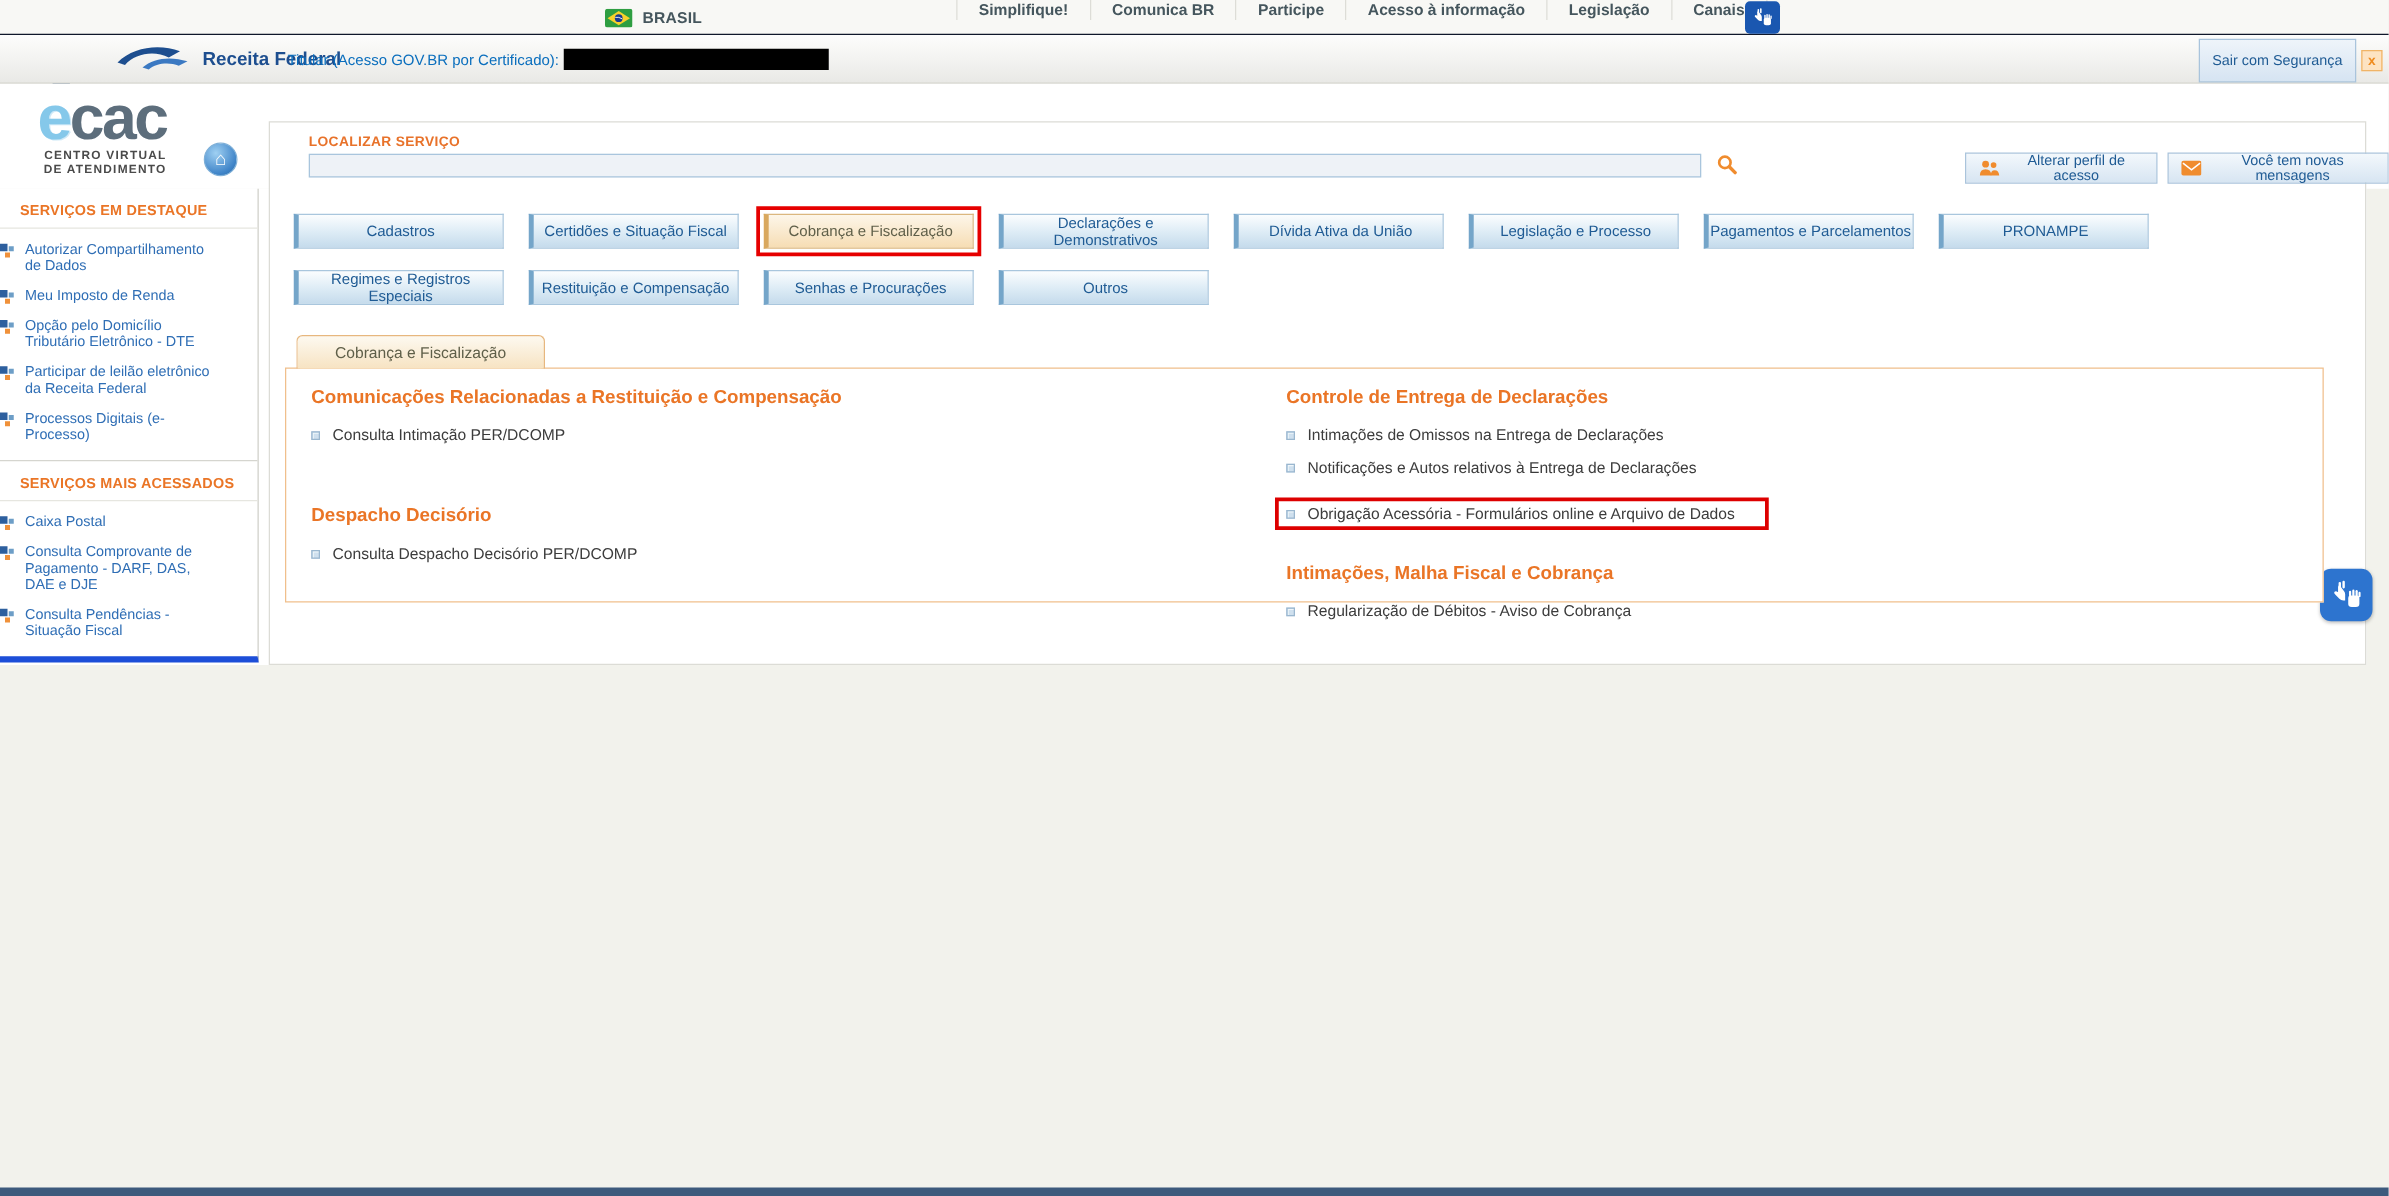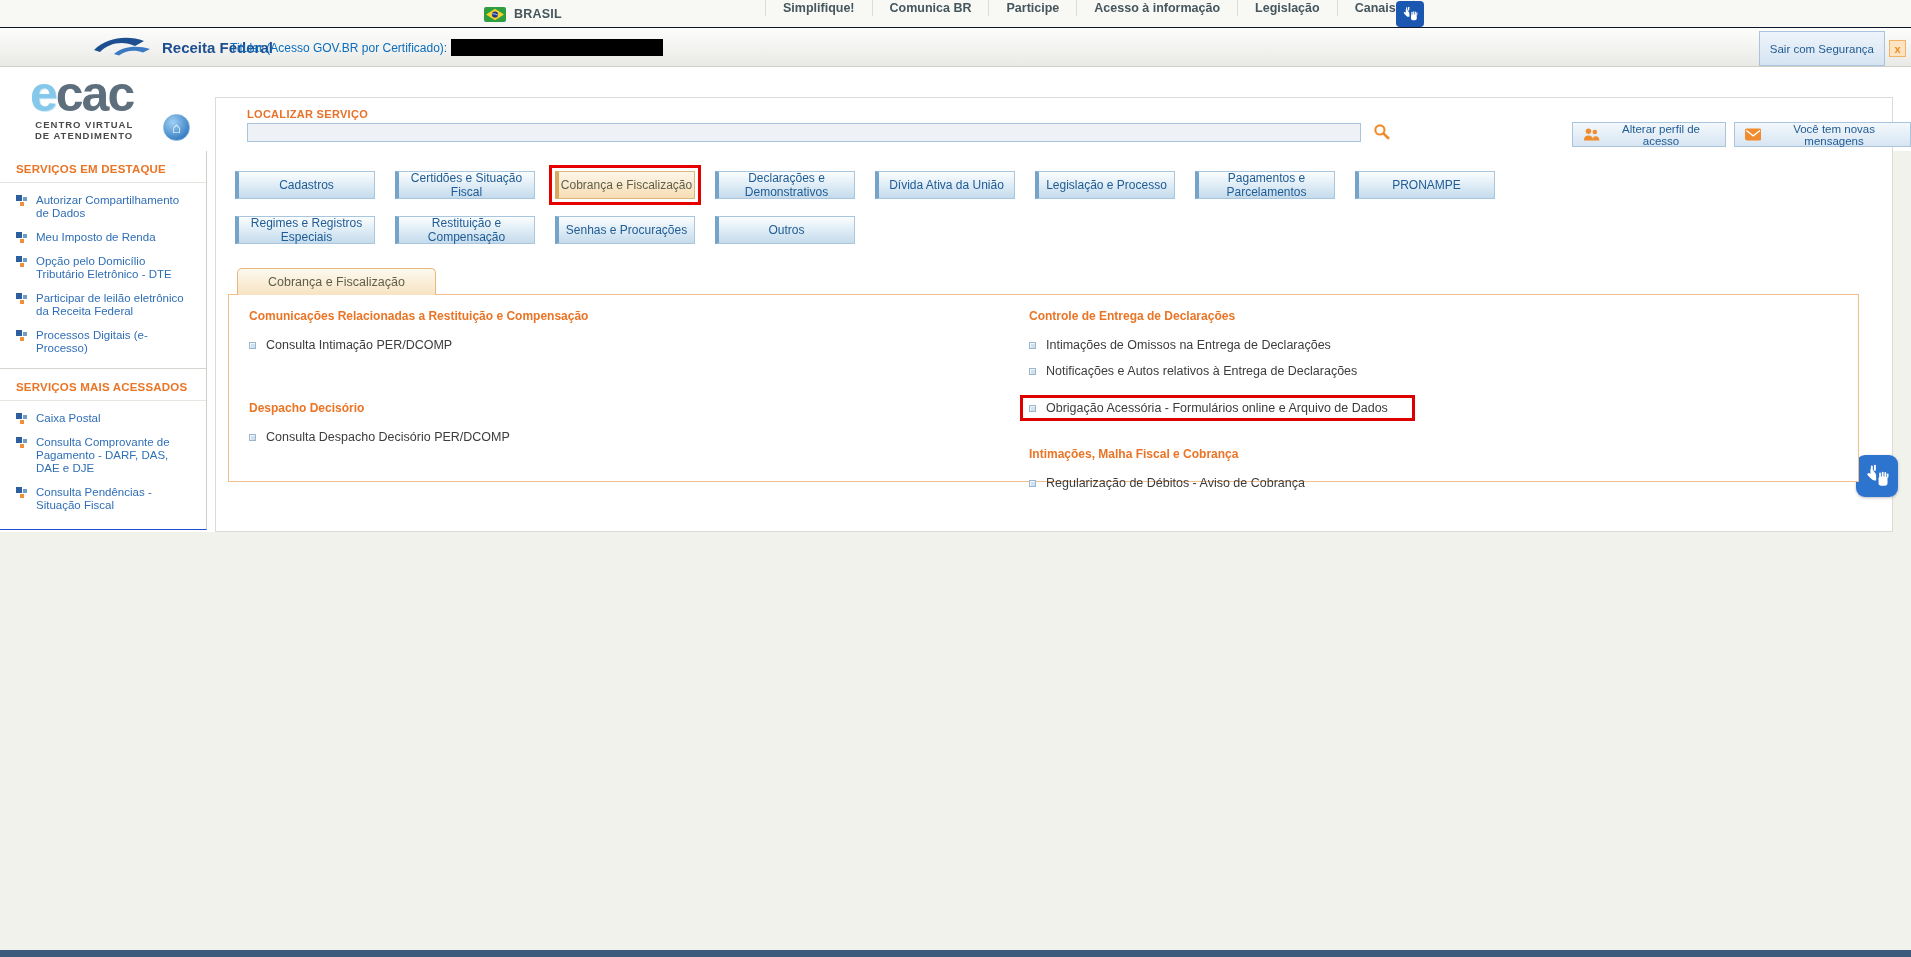--- a/index.html
+++ b/index.html
@@ -86,21 +86,21 @@
     height:25px; padding:0 10px; display:flex; align-items:center; gap:7px;
     background:linear-gradient(#f3f8fc,#d7e5f2); border:1px solid #aac4dc; cursor:pointer;
     font-size:11.5px; color:#1f5b94;
   }
 
   
   .cat-row { position:absolute; display:flex; gap:20px; }
   .cat-row.r1 { left:235px; top:171px; }
   .cat-row.r2 { left:235px; top:216px; }
   .cat-btn {
-    width:140px; height:28px; font-size:12px; color:#1f5b94; cursor:pointer;
+    width:168px; height:28px; font-size:12px; color:#1f5b94; cursor:pointer;
     background:linear-gradient(#fbfdfe,#dcebf5 55%,#c5dbec);
     border:1px solid #a9c6dd; border-left:4px solid #74a5c9;
     display:flex; align-items:center; justify-content:center;
     font-family:"Liberation Sans", sans-serif;
   }
   .cat-btn.active {
     background:linear-gradient(#fdf6e9,#f6ddb4);
     border-color:#dbb77f; border-left-color:#d9a85e; color:#5f5f49;
     outline:3px solid #e60000; outline-offset:3px;
   }
@@ -112,35 +112,35 @@
     border-radius:5px 5px 0 0; font-size:12.5px; color:#5f5f49;
     display:flex; align-items:center; cursor:pointer;
   }
   .svc-panel {
     position:absolute; left:228px; top:294px; width:1631px; height:188px;
     background:#fff; border:1px solid #f0bf8c; z-index:1;
   }
   .col { position:absolute; top:10px; }
   .col.left { left:20px; width:640px; }
   .col.right { left:800px; width:720px; }
-  .section-header { font-size:12px; font-weight:bold; color:#ea7526; margin:4px 0 14px; }
+  .section-header { font-size:15px; font-weight:bold; color:#ea7526; margin:4px 0 14px; }
   .section-header.second { margin-top:48px; }
   .col.right .section-header.second { margin-top:16px; }
   .svc-item { display:flex; align-items:center; gap:10px; margin:6px 0 10px; font-size:12.5px; color:#3c3c3c; cursor:pointer; line-height:16px; }
   .bullet { width:7px; height:7px; background:#cfe0ee; border:1px solid #9ab7cf; box-shadow:inset 1px 1px 0 #f0f6fa; flex:0 0 auto; }
   .svc-item.highlighted { display:inline-flex; border:3px solid #dd0000; padding:2px 24px 2px 6px; margin-left:-9px; }
 
   
   .sidebar {
     position:absolute; left:0; top:151px; width:207px; height:379px;
-    background:#fff; border-right:1px solid #cfcfc9; border-bottom:1px solid #1d4ed8;
+    background:#fff; border-right:1px solid #cfcfc9; border-bottom:5px solid #1d4ed8;
   }
   .sb-section.second { border-top:1px solid #d5d5cf; margin-top:13px; }
   .sb-title { padding:12px 0 7px 16px; font-size:11.5px; font-weight:bold; color:#ea7526; letter-spacing:.2px; border-bottom:1px solid #e6e6e0; margin-bottom:11px; }
-  .sb-item { display:flex; gap:8px; padding-left:16px; margin-bottom:11px; cursor:pointer; }
+  .sb-item { display:flex; gap:8px; padding-left:0; margin-bottom:11px; cursor:pointer; }
   .sb-item .sb-text { width:152px; font-size:11.5px; color:#2f6eb5; line-height:13px; }
   .sq-icon { position:relative; width:12px; height:12px; flex:0 0 auto; margin-top:1px; }
   .sq-icon i { position:absolute; display:block; }
   .sq-icon .s1 { left:0; top:0; width:6px; height:6px; background:#2d5f9e; }
   .sq-icon .s2 { left:7px; top:2px; width:4px; height:4px; background:#6d9ec7; }
   .sq-icon .s3 { left:4px; top:7px; width:4px; height:4px; background:#f0913a; }
 
   
   .vlibras-float {
     position:absolute; left:1856px; top:455px; width:42px; height:42px; border-radius:9px;

